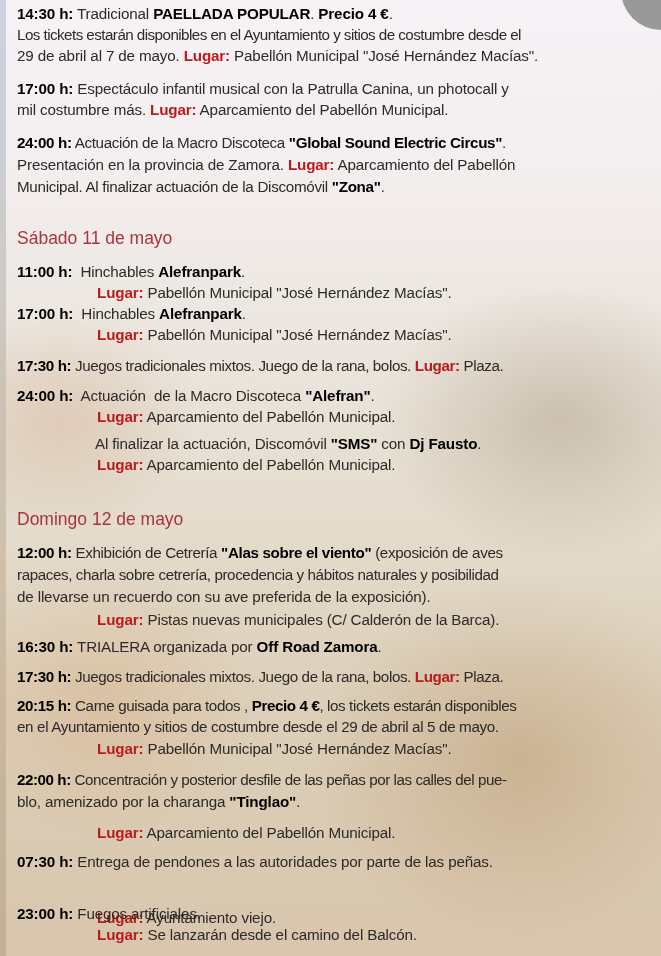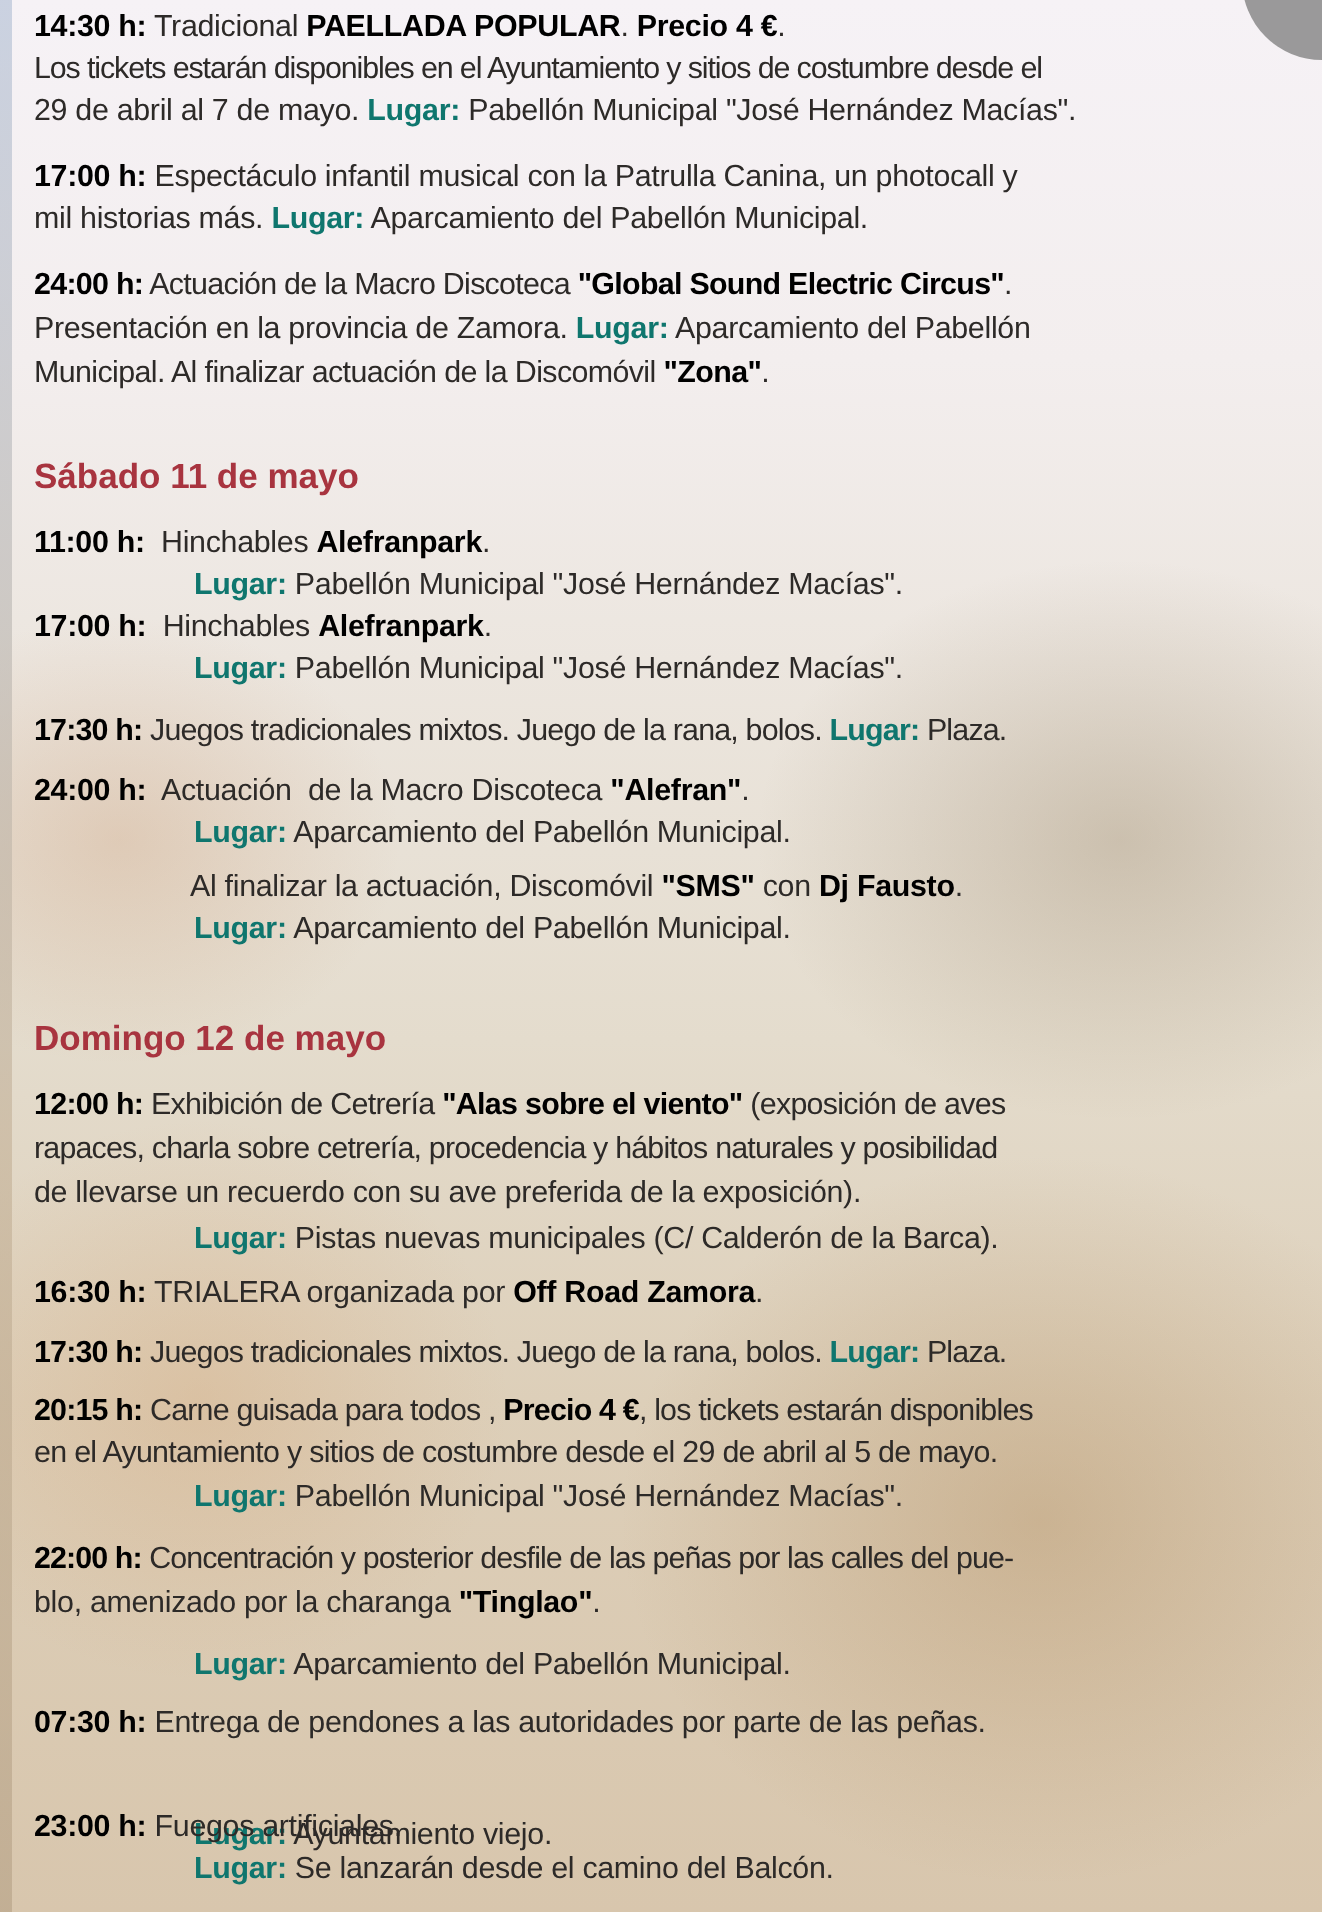--- a/index.html
+++ b/index.html
@@ -23,41 +23,41 @@
       position: absolute; right: -40px; top: -50px; width: 80px; height: 80px;
       border-radius: 50%; background: #8a8a8a; opacity: 0.85;
     }
     .doc { position: absolute; left: 0; top: 0; width: 661px; }
     .line {
       position: absolute; left: 17px; white-space: nowrap;
       font-size: 15.2px; line-height: 20px; letter-spacing: -0.15px;
       color: #2d2a28;
     }
     .b { font-weight: bold; color: #000000; }
-    .lug { font-weight: bold; color: #0f766e; }
+    .lug { font-weight: bold; color: #b91c1c; }
     .day {
-      position: absolute; left: 17px; font-weight: bold; font-size: 17.5px;
+      position: absolute; left: 17px; font-weight: normal; font-size: 17.5px;
       color: #a8343f; white-space: nowrap;
     }
     .ind { left: 97px; }
   </style>
 </head>
 <body>
 
 <div class="left-rule"></div>
 <div class="corner-shape"></div>
 
 <div class="doc">
 
   <div class="line" style="top:4px"><span class="b">14:30 h:</span><span> Tradicional </span><span class="b">PAELLADA POPULAR</span><span>. </span><span class="b">Precio 4 €</span><span>.</span></div>
   <div class="line" style="top:25px; letter-spacing:-0.55px">Los tickets estarán disponibles en el Ayuntamiento y sitios de costumbre desde el</div>
   <div class="line" style="top:46px"><span>29 de abril al 7 de mayo. </span><span class="lug">Lugar:</span><span> Pabellón Municipal "José Hernández Macías".</span></div>
 
   <div class="line" style="top:79px"><span class="b">17:00 h:</span><span> Espectáculo infantil musical con la Patrulla Canina, un photocall y</span></div>
-  <div class="line" style="top:100px"><span>mil historias más. </span><span class="lug">Lugar:</span><span> Aparcamiento del Pabellón Municipal.</span></div>
+  <div class="line" style="top:100px"><span>mil costumbre más. </span><span class="lug">Lugar:</span><span> Aparcamiento del Pabellón Municipal.</span></div>
 
   <div class="line" style="top:133px; letter-spacing:-0.35px"><span class="b">24:00 h:</span><span> Actuación de la Macro Discoteca </span><span class="b">"Global Sound Electric Circus"</span><span>.</span></div>
   <div class="line" style="top:155px"><span>Presentación en la provincia de Zamora. </span><span class="lug">Lugar:</span><span> Aparcamiento del Pabellón</span></div>
   <div class="line" style="top:177px; letter-spacing:-0.3px"><span>Municipal. Al finalizar actuación de la Discomóvil </span><span class="b">"Zona"</span><span>.</span></div>
 
   <div class="day" style="top:228px">Sábado 11 de mayo</div>
 
   <div class="line" style="top:262px"><span class="b">11:00 h:</span><span style="white-space:pre">  Hinchables </span><span class="b">Alefranpark</span><span>.</span></div>
   <div class="line ind" style="top:283px"><span class="lug">Lugar:</span><span> Pabellón Municipal "José Hernández Macías".</span></div>
   <div class="line" style="top:304px"><span class="b">17:00 h:</span><span style="white-space:pre">  Hinchables </span><span class="b">Alefranpark</span><span>.</span></div>

